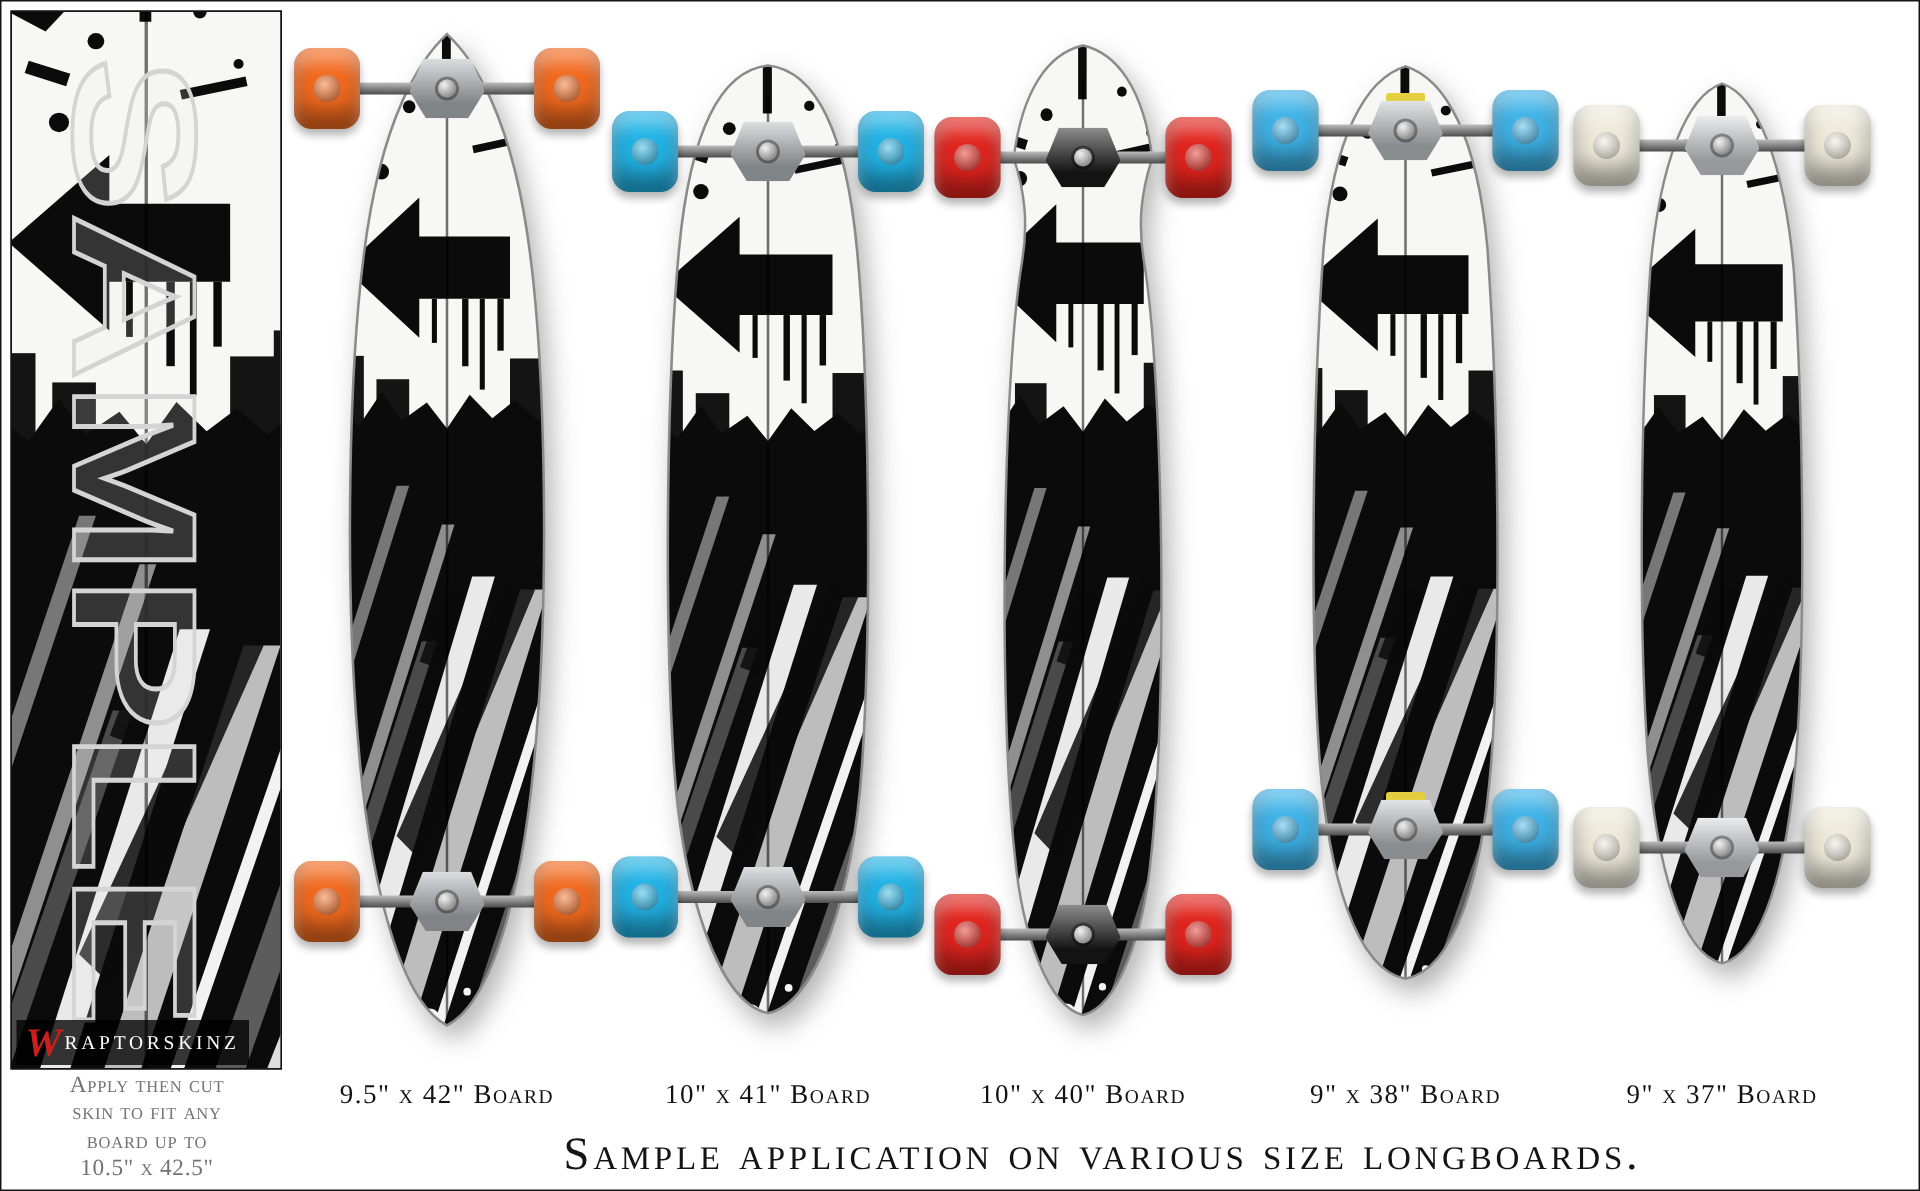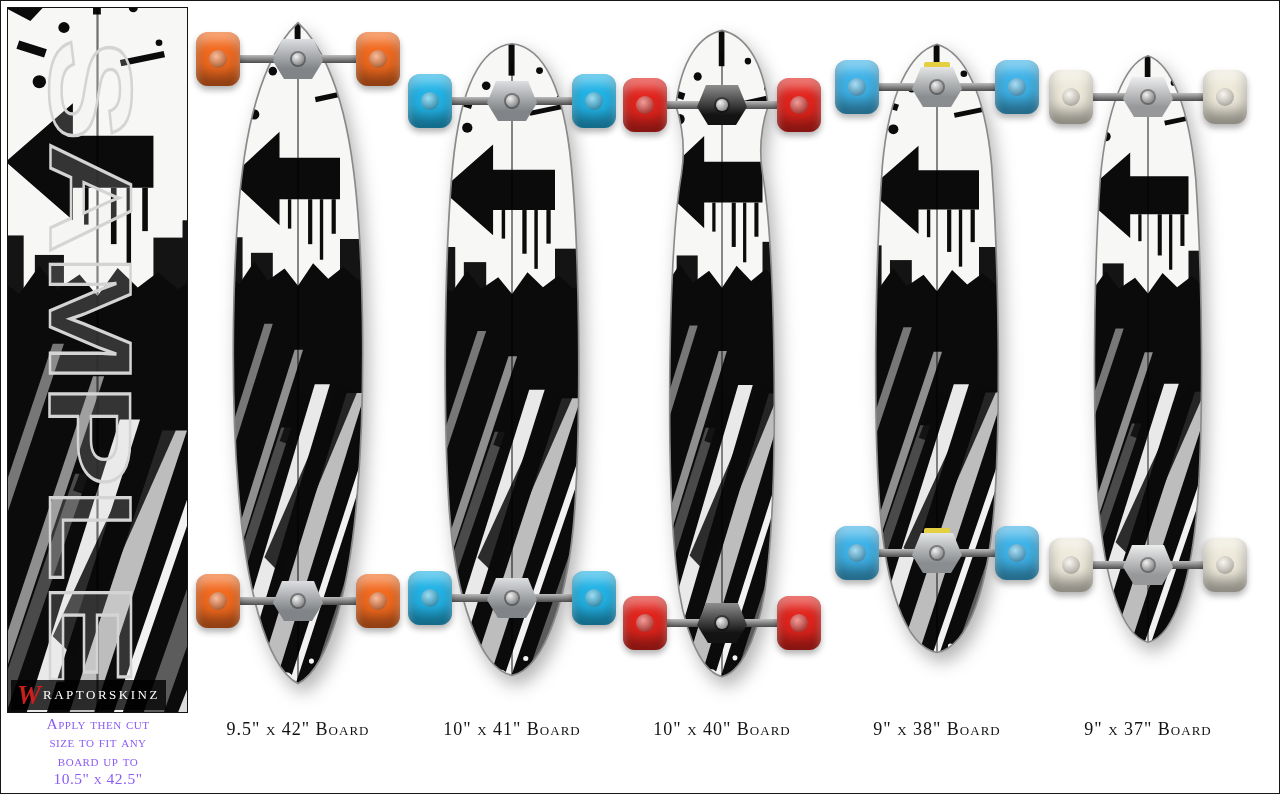--- a/index.html
+++ b/index.html
@@ -33,21 +33,21 @@
     margin-right: 2px;
   }
   .brand-logo .rest {
     color: var(--logo-rest, #ffffff);
     font-family: "Liberation Serif", serif;
     font-size: 13px; letter-spacing: 2.5px; font-variant: small-caps; font-weight:normal;
   }
 
   .fit-note {
     position:absolute; left: 2px; top: 714px; width: 190px;
-    text-align:center; color:#8b5cf6;
+    text-align:center; color:#737373;
     font-variant: small-caps; font-size: 15.5px; line-height: 1.18; letter-spacing: .5px;
   }
 
   
   .board { position:absolute; }
   .deck { position:absolute; inset:0; width:100%; height:100%; filter: drop-shadow(5px 9px 9px rgba(0,0,0,0.30)); }
 
   .truck { position:absolute; left:-18px; width: calc(100% + 36px); height: 58px; z-index: 3; }
   .axle  { position:absolute; left:12px; right:12px; top:25px; height:8px; border-radius:3px;
            background: linear-gradient(#bdbdbd, #4c4c4c); }
@@ -160,21 +160,21 @@
       <text transform="translate(42 30) rotate(90)" textLength="650" lengthAdjust="spacingAndGlyphs" font-family="Liberation Sans, sans-serif" font-weight="bold" font-size="118" fill="rgba(240,240,240,0.18)" stroke="#d4d4d4" stroke-width="2.5">SAMPLE</text>
     </svg>
     <div class="brand-logo" style="--logo-w: #cc1f1d; --logo-rest: #ffffff;">
       <span class="w">W</span>
       <span class="rest">RAPTORSKINZ</span>
     </div>
   </div>
 
   <div class="fit-note">
     <div>Apply then cut</div>
-    <div>size to fit any</div>
+    <div>skin to fit any</div>
     <div>board up to</div>
     <div>10.5" x 42.5"</div>
   </div>
 
   <div class="board b1" style="--wheel: #f26a1f; --truck: #b9bdc2;">
     <svg class="deck" viewBox="0 0 200 800" preserveAspectRatio="none">
       <defs>
           <clipPath id="cb1">
             <path d="M100 2 C120 20 152 64 166 172 C178 262 181 424 171 542 C163 644 140 746 100 766 C60 746 37 644 29 542 C19 424 22 262 34 172 C48 64 80 20 100 2 Z"></path>
           </clipPath>
@@ -313,14 +313,15 @@
       <div class="kingpin"></div>
     </div>
   </div>
 
   <div class="board-label l1">9.5" x 42" Board</div>
   <div class="board-label l2">10" x 41" Board</div>
   <div class="board-label l3">10" x 40" Board</div>
   <div class="board-label l4">9" x 38" Board</div>
   <div class="board-label l5">9" x 37" Board</div>
 
+  <div class="caption">Sample application on various size longboards.</div>
 
 </div>
 
 </body></html>

